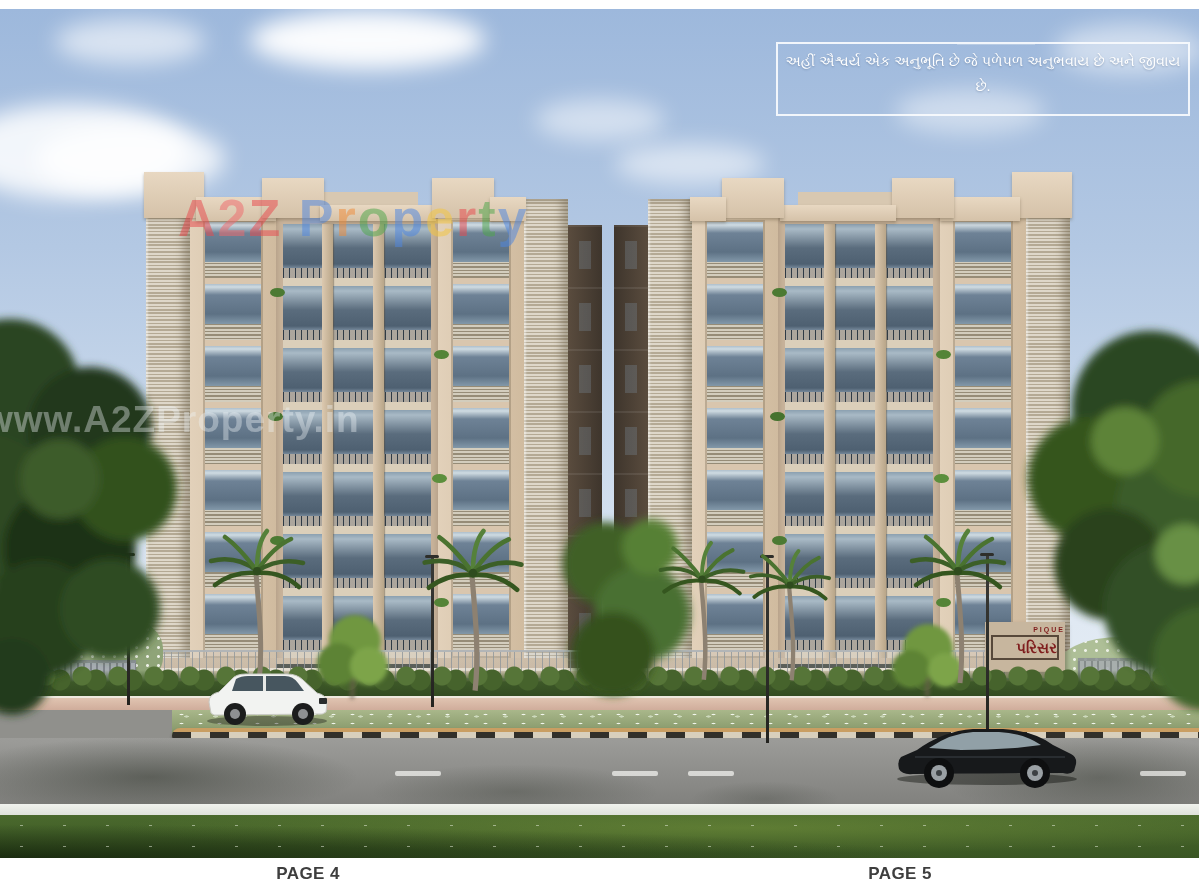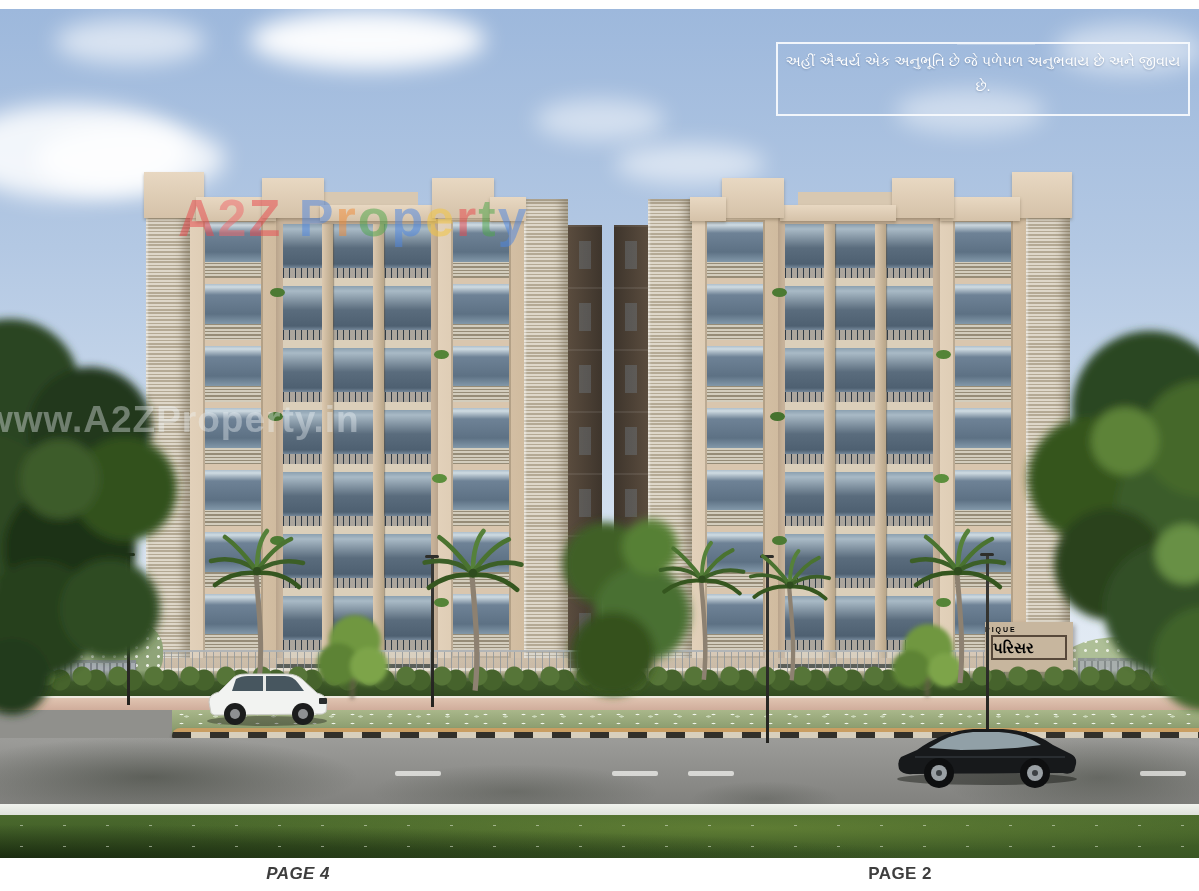--- a/index.html
+++ b/index.html
@@ -97,22 +97,22 @@
   .lawn{position:absolute;left:0;top:806px;width:1199px;height:43px;
     background-image:
       radial-gradient(rgba(240,245,230,.5) 1px,rgba(0,0,0,0) 1.6px),
       radial-gradient(ellipse at 0% 100%,rgba(16,30,10,.75),rgba(16,30,10,0) 55%),
       radial-gradient(ellipse at 62% 30%,rgba(120,150,62,.5),rgba(120,150,62,0) 60%),
       linear-gradient(180deg,#4a692d,#3a5623);
     background-size:43px 21px,100% 100%,100% 100%,100% 100%;}
   .pole{position:absolute;width:3px;background:linear-gradient(180deg,#3a3a36,#23231f);}
   .polearm{position:absolute;width:14px;height:3px;background:#2e2e2a;border-radius:2px;}
   
-  .board{position:absolute;left:985px;top:613px;width:88px;height:50px;background:#c7b69e;
-         box-shadow:2px 3px 5px rgba(40,30,20,.35);color:#000000;text-align:left;}
+  .board{position:absolute;left:985px;top:613px;width:80px;height:50px;background:#c7b69e;
+         box-shadow:2px 3px 5px rgba(40,30,20,.35);color:#7f1d1d;text-align:right;}
   .board .brand{font-size:7px;font-weight:bold;letter-spacing:2px;margin-top:4px;}
   .board .frame{margin:2px 6px 0 6px;border:2px solid #57483a;font-size:15px;font-weight:bold;
                 line-height:21px;height:21px;overflow:hidden;}
   
   .quote{position:absolute;left:776px;top:33px;width:414px;height:74px;
          border:2px solid rgba(248,251,253,.92);box-sizing:border-box;
          color:#ffffff;text-align:center;font-size:14.5px;line-height:24.5px;
          text-shadow:0 1px 2px rgba(40,60,90,.3);padding-top:5px;overflow:hidden;}
   .quote .gapcover{position:absolute;left:179px;top:-4px;width:78px;height:5px;background:#b7cbe4;}
   
@@ -340,14 +340,14 @@
 
   <div class="wm-brand"><span style="color: rgb(232, 74, 78);">A</span><span style="color: rgb(239, 106, 109);">2</span><span style="color: rgb(232, 74, 78);">Z</span><span style="color: rgb(255, 255, 255);"> </span><span style="color: rgb(79, 135, 224);">P</span><span style="color: rgb(239, 140, 58);">r</span><span style="color: rgb(79, 166, 75);">o</span><span style="color: rgb(79, 135, 224);">p</span><span style="color: rgb(244, 198, 63);">e</span><span style="color: rgb(232, 74, 78);">r</span><span style="color: rgb(79, 166, 75);">t</span><span style="color: rgb(79, 135, 224);">y</span></div>
   <div class="wm-site">www.A2ZProperty.in</div>
 
   <div class="quote">
     <div class="gapcover"></div>
     <div>અહીં ઐશ્વર્ય એક અનુભૂતિ છે જે પળેપળ અનુભવાય છે અને જીવાય છે.</div>
   </div>
 </div>
 
-<div class="pagelabel" style="left:198px;font-style:italic;">PAGE 4</div>
-<div class="pagelabel" style="left:800px;">PAGE 2</div>
+<div class="pagelabel" style="left:208px;">PAGE 4</div>
+<div class="pagelabel" style="left:800px;">PAGE 5</div>
 
 </body></html>

